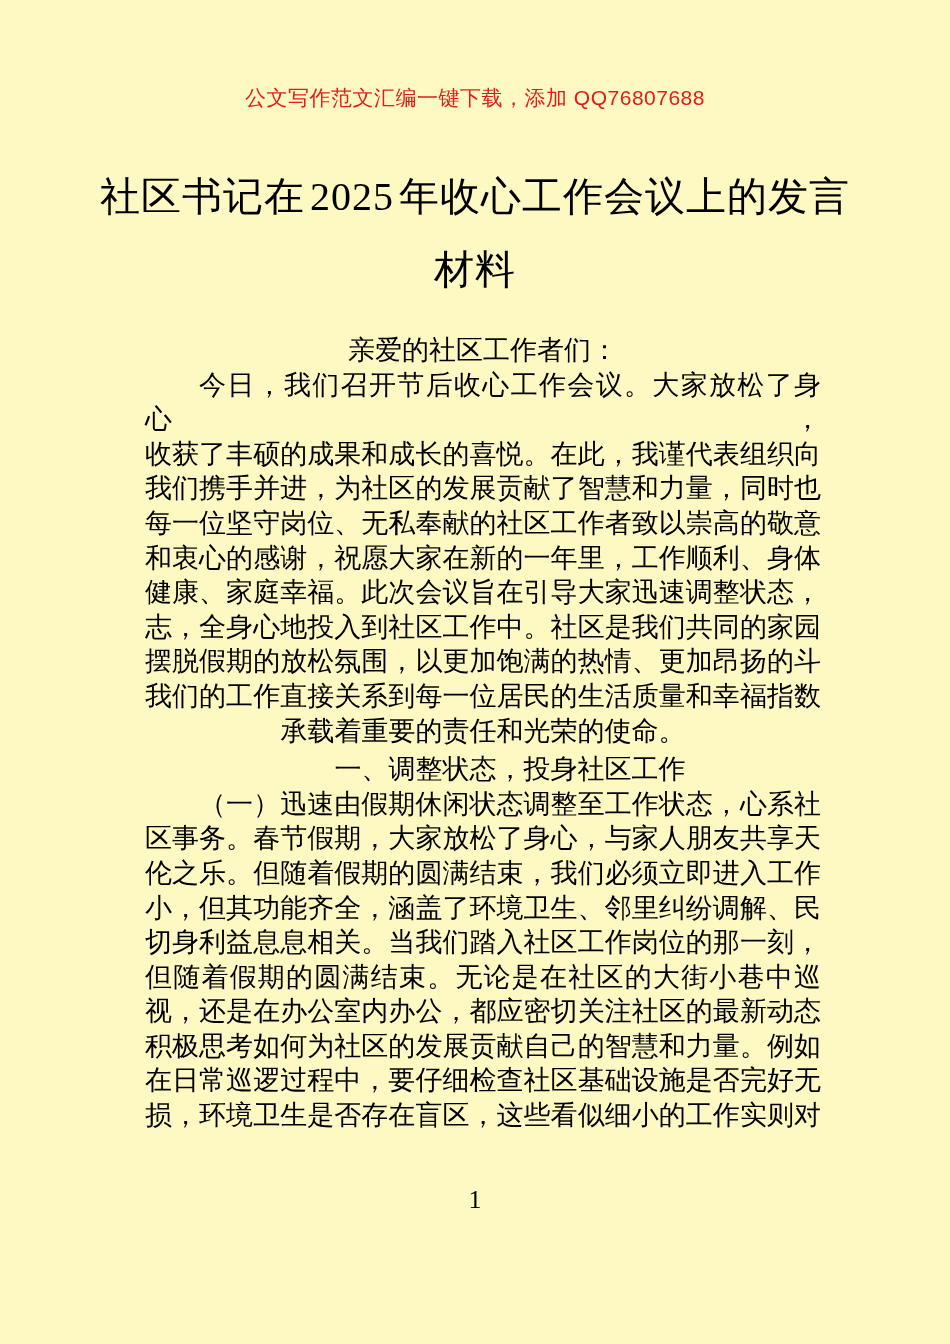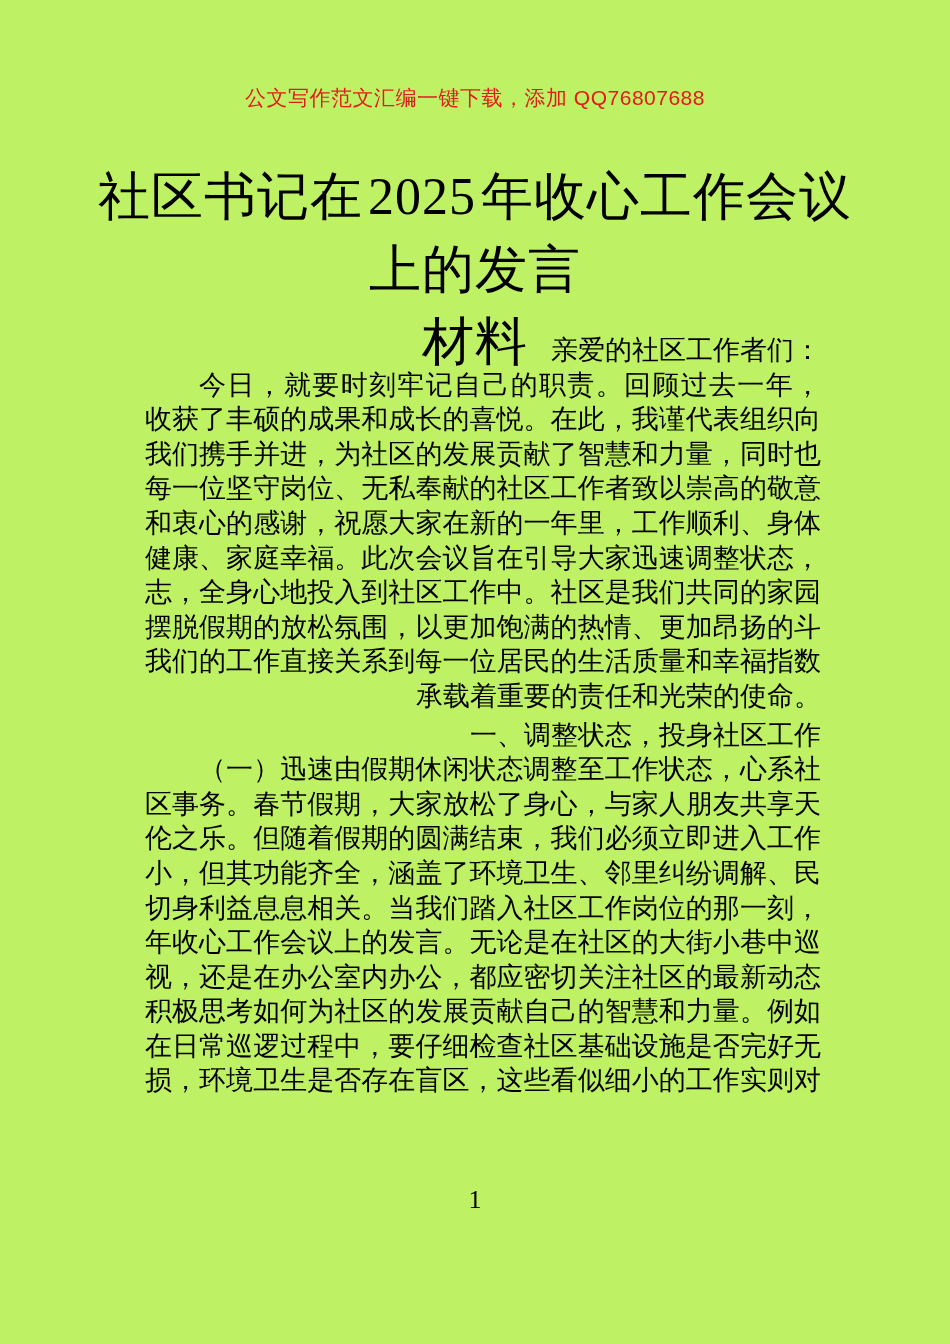--- a/index.html
+++ b/index.html
@@ -26,41 +26,41 @@
     line-height: 28px;
     letter-spacing: 0.5px;
     font-weight: 400;
   }
   .doc-title {
     position: absolute;
     top: 160px;
     left: 90px;
     right: 90px;
     text-align: center;
-    font-size: 52px;
+    font-size: 40px;
     line-height: 72px;
     font-weight: 400;
     letter-spacing: 1px;
   }
   .serif-num {
     font-family: "Liberation Serif", "DejaVu Serif", serif;
     margin: 0 5px;
   }
   .doc-body {
     position: absolute;
     top: 333px;
     left: 145px;
     width: 676px;
     font-size: 27px;
     line-height: 34.6px;
     letter-spacing: 0;
   }
   .body-line {
     white-space: nowrap;
-    text-align: right;
+    text-align: center;
   }
   .body-line.fill {
     white-space: normal;
     text-align: justify;
     text-align-last: justify;
   }
   .body-line.indent {
     text-indent: 2em;
   }
   .body-line.heading {
@@ -73,50 +73,50 @@
     right: 0;
     text-align: center;
     font-family: "Liberation Serif", "DejaVu Serif", serif;
     font-size: 26px;
     line-height: 30px;
   }
 </style>
 </head>
 <body>
 
-<div class="page" style="background: #bef264;">
+<div class="page" style="background: #fef9c3;">
 
   <div class="header-notice" style="color: rgb(225, 28, 26);">公文写作范文汇编一键下载，添加 QQ76807688</div>
 
   <div class="doc-title">
     <div>
       <span>社区书记在</span><span class="serif-num">2025</span><span>年收心工作会议上的发言</span>
     </div>
     <div>材料</div>
   </div>
 
   <div class="doc-body">
       <div class="body-line">亲爱的社区工作者们：</div>
-      <div class="body-line indent fill">今日，就要时刻牢记自己的职责。回顾过去一年，</div>
+      <div class="body-line indent fill">今日，我们召开节后收心工作会议。大家放松了身心，</div>
       <div class="body-line fill">收获了丰硕的成果和成长的喜悦。在此，我谨代表组织向</div>
       <div class="body-line fill">我们携手并进，为社区的发展贡献了智慧和力量，同时也</div>
       <div class="body-line fill">每一位坚守岗位、无私奉献的社区工作者致以崇高的敬意</div>
       <div class="body-line fill">和衷心的感谢，祝愿大家在新的一年里，工作顺利、身体</div>
       <div class="body-line fill">健康、家庭幸福。此次会议旨在引导大家迅速调整状态，</div>
       <div class="body-line fill">志，全身心地投入到社区工作中。社区是我们共同的家园</div>
       <div class="body-line fill">摆脱假期的放松氛围，以更加饱满的热情、更加昂扬的斗</div>
       <div class="body-line fill">我们的工作直接关系到每一位居民的生活质量和幸福指数</div>
       <div class="body-line">承载着重要的责任和光荣的使命。</div>
       <div class="body-line indent heading">一、调整状态，投身社区工作</div>
       <div class="body-line indent fill">（一）迅速由假期休闲状态调整至工作状态，心系社</div>
       <div class="body-line fill">区事务。春节假期，大家放松了身心，与家人朋友共享天</div>
       <div class="body-line fill">伦之乐。但随着假期的圆满结束，我们必须立即进入工作</div>
       <div class="body-line fill">小，但其功能齐全，涵盖了环境卫生、邻里纠纷调解、民</div>
       <div class="body-line fill">切身利益息息相关。当我们踏入社区工作岗位的那一刻，</div>
-      <div class="body-line fill">年收心工作会议上的发言。无论是在社区的大街小巷中巡</div>
+      <div class="body-line fill">但随着假期的圆满结束。无论是在社区的大街小巷中巡</div>
       <div class="body-line fill">视，还是在办公室内办公，都应密切关注社区的最新动态</div>
       <div class="body-line fill">积极思考如何为社区的发展贡献自己的智慧和力量。例如</div>
       <div class="body-line fill">在日常巡逻过程中，要仔细检查社区基础设施是否完好无</div>
       <div class="body-line fill">损，环境卫生是否存在盲区，这些看似细小的工作实则对</div>
     </div>
 
   <div class="page-number">1</div>
 
 </div>
 

